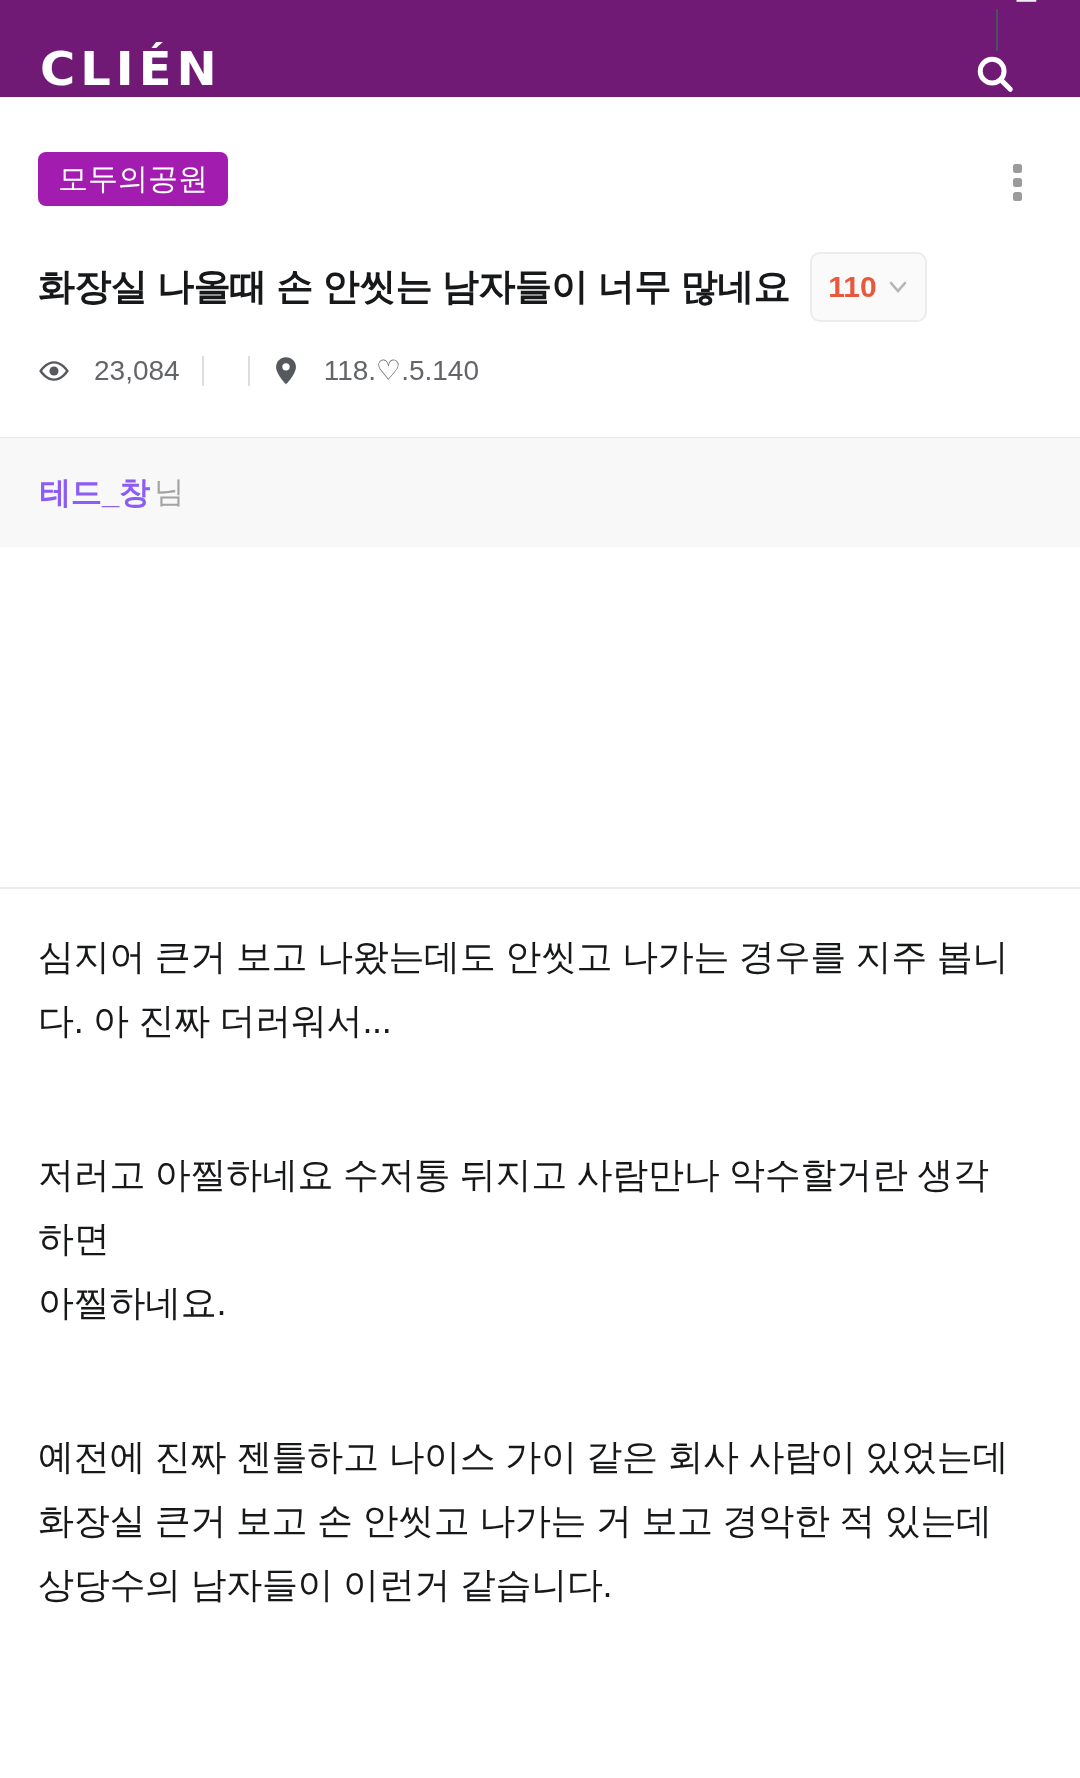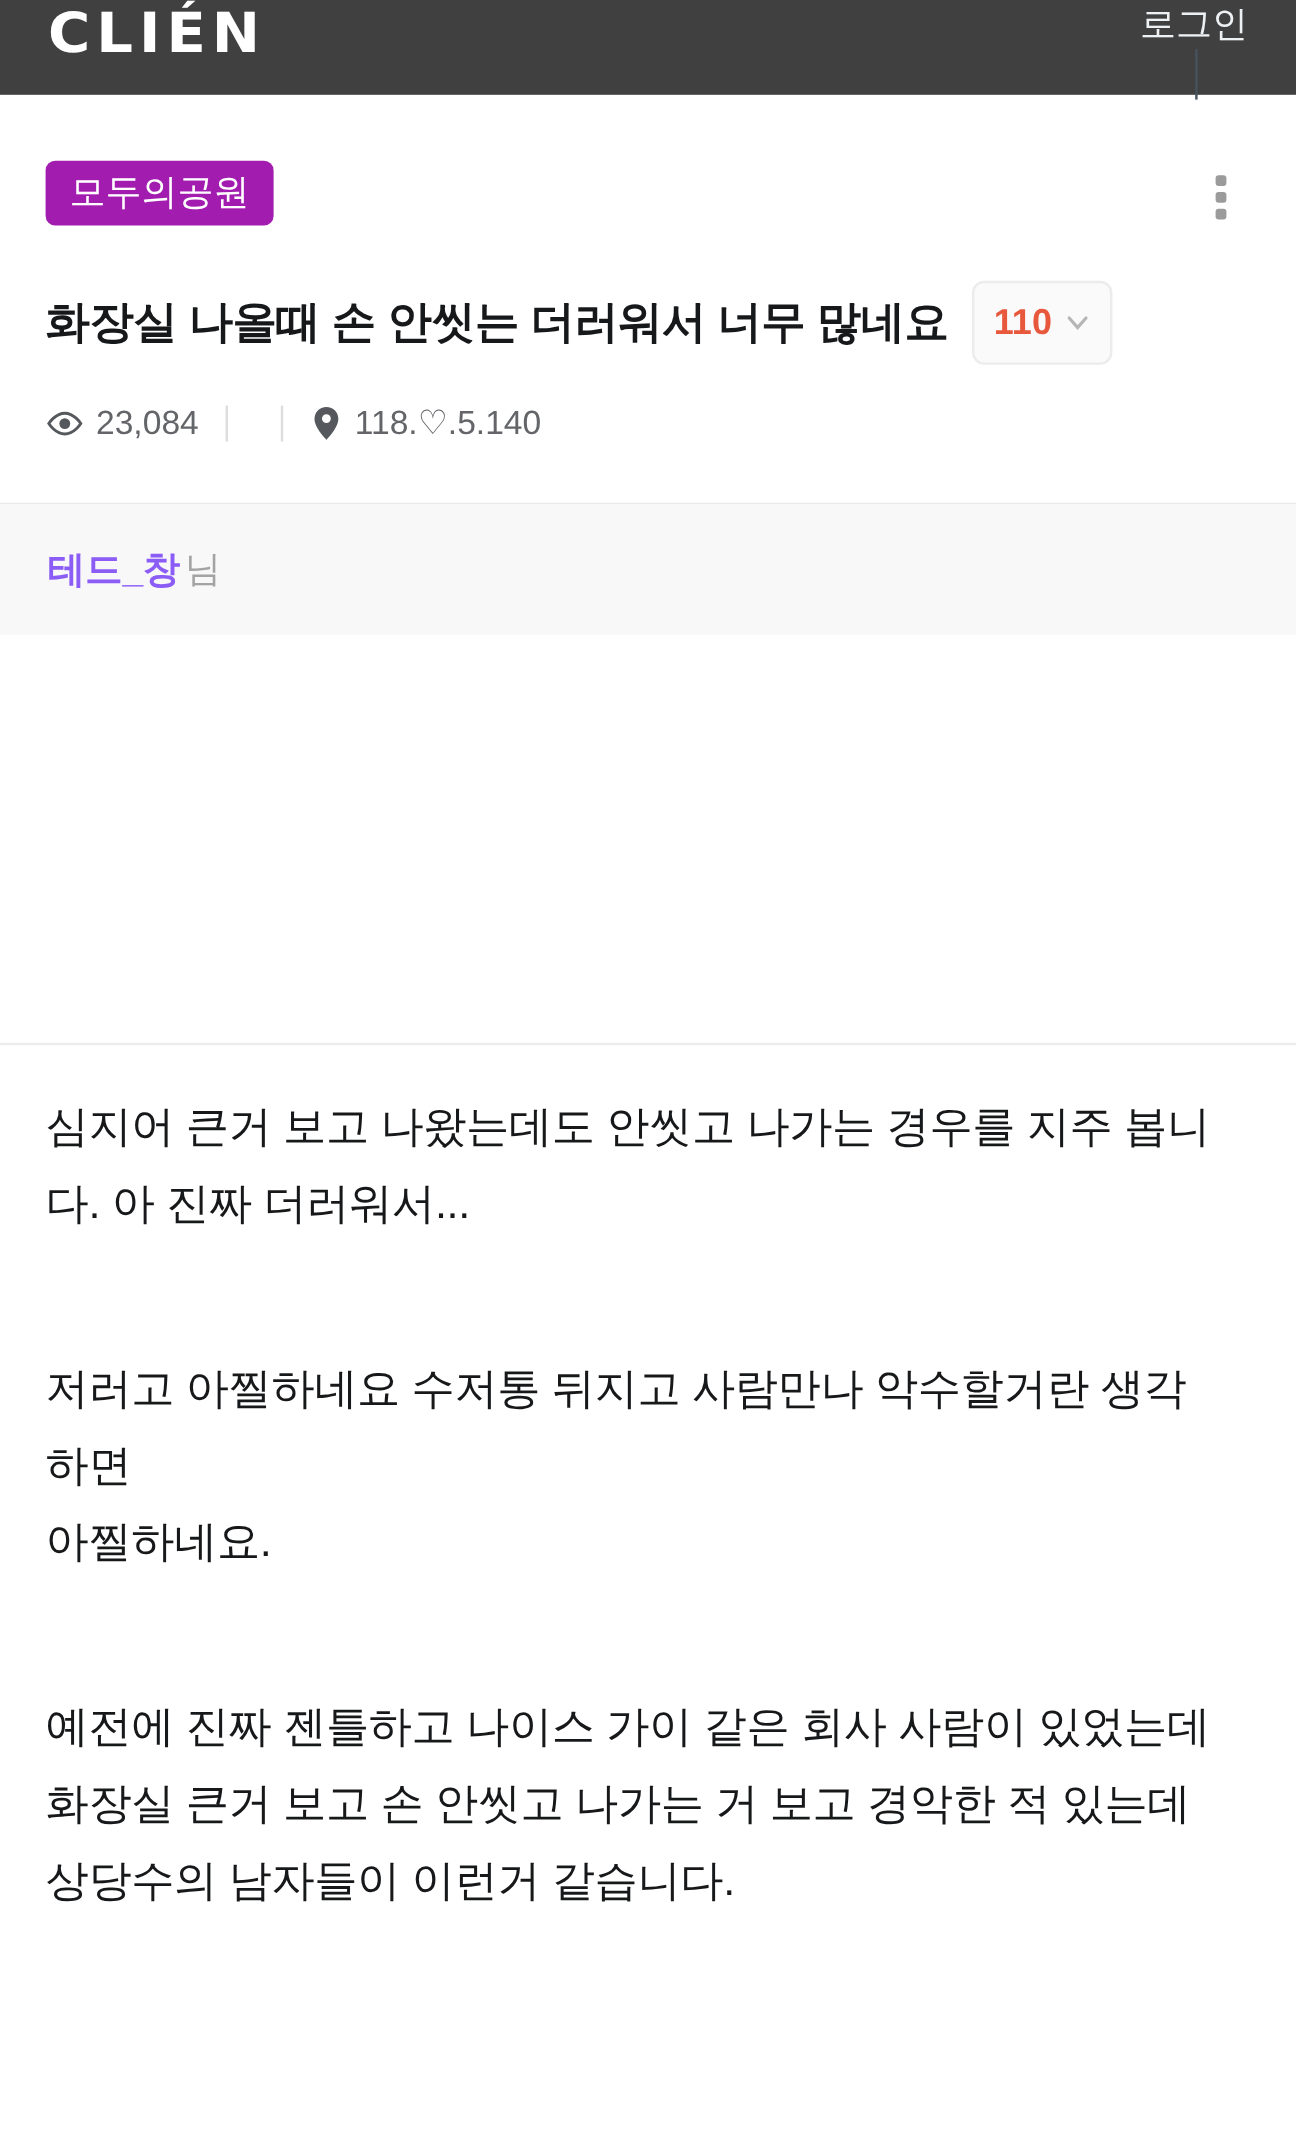--- a/index.html
+++ b/index.html
@@ -6,24 +6,24 @@
   html, body {
     margin: 0; padding: 0;
     width: 1080px; height: 1778px;
     background: #ffffff;
     font-family: "Liberation Sans", "DejaVu Sans", sans-serif;
     overflow: hidden;
   }
 
   
   .header {
-    height: 79px;
-    background: #404040;
-    display: flex;
-    align-items: flex-start;
+    height: 97px;
+    background: #701a75;
+    display: flex;
+    align-items: flex-end;
     padding: 0 40px;
   }
   .logo {
     color: #ffffff;
     font-size: 48px;
     font-weight: bold;
     letter-spacing: 5px;
     font-family: "DejaVu Sans", sans-serif;
     transform: scaleY(0.96);
   }
@@ -109,21 +109,21 @@
     font-weight: bold;
   }
 
   .meta-row {
     margin-top: 32px;
     display: flex;
     align-items: center;
     color: #636569;
     font-size: 28px;
   }
-  .meta-item { display: flex; align-items: center; gap: 10px; }
+  .meta-item { display: flex; align-items: center; gap: 24px; }
   .meta-sep {
     width: 2px; height: 30px;
     background: #dddddd;
     margin: 0 22px;
   }
   .meta-item svg { display: block; }
 
   
   .author-band {
     margin-top: 50px;
@@ -183,21 +183,21 @@
   <div class="category-row">
     <span class="category-badge">모두의공원</span>
     <span class="more-menu">
       <span class="dot"></span>
       <span class="dot"></span>
       <span class="dot"></span>
     </span>
   </div>
 
   <div class="title-row">
-    <span class="post-title">화장실 나올때 손 안씻는 더러워서 너무 많네요</span>
+    <span class="post-title">화장실 나올때 손 안씻는 남자들이 너무 많네요</span>
     <span class="comment-badge">
       <span class="comment-count">110</span>
       <svg width="22" height="16" viewBox="0 0 22 16" fill="none" stroke="#b5b5b5" stroke-width="2.6" stroke-linecap="round">
         <polyline points="4,4 11,12 18,4"></polyline>
       </svg>
     </span>
   </div>
 
   <div class="meta-row">
     <span class="meta-item">

